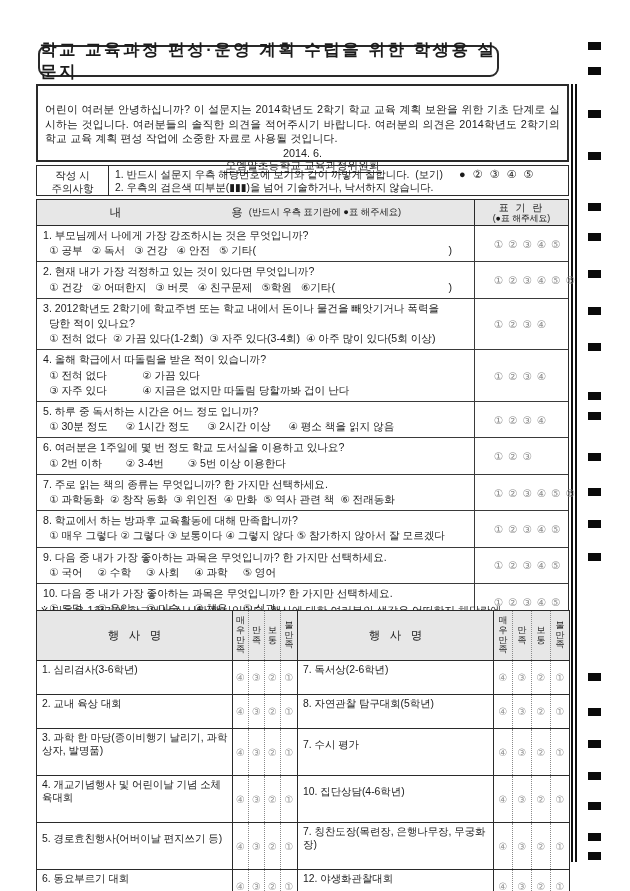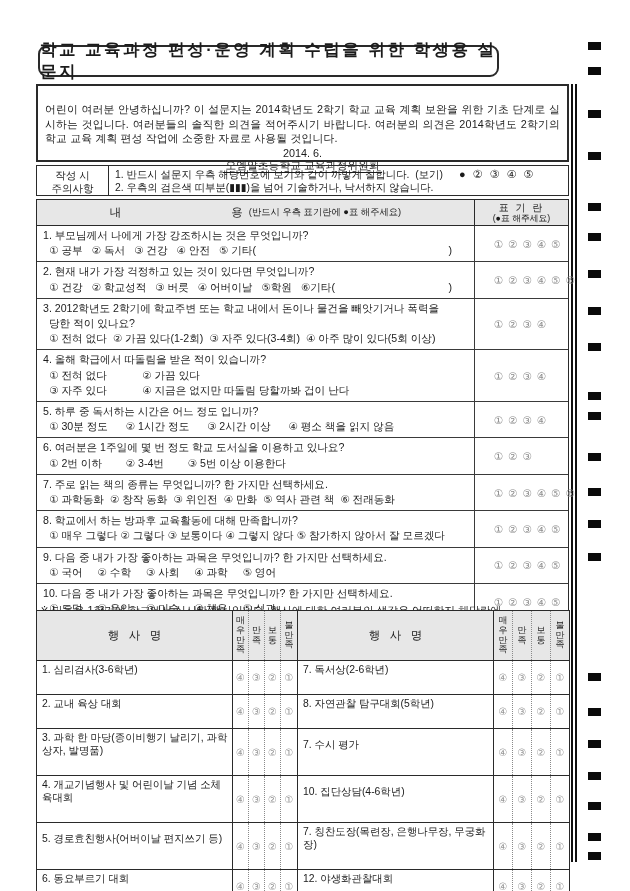--- a/index.html
+++ b/index.html
@@ -149,21 +149,21 @@
         <div class="s-row">
           <div class="s-content">
             <div class="q-line">1. 부모님께서 나에게 가장 강조하시는 것은 무엇입니까?</div>
             <div class="q-line q-cont q-tail-line"><span>① 공부   ② 독서   ③ 건강   ④ 안전   ⑤ 기타(</span><span class="q-tail">)</span></div>
           </div>
           <div class="s-marks">① ② ③ ④ ⑤</div>
         </div>
         <div class="s-row">
           <div class="s-content">
             <div class="q-line">2. 현재 내가 가장 걱정하고 있는 것이 있다면 무엇입니까?</div>
-            <div class="q-line q-cont q-tail-line"><span>① 건강   ② 학교성적   ③ 버릇   ④ 어버이날   ⑤학원   ⑥기타(</span><span class="q-tail">)</span></div>
+            <div class="q-line q-cont q-tail-line"><span>① 건강   ② 어떠한지   ③ 버릇   ④ 친구문제   ⑤학원   ⑥기타(</span><span class="q-tail">)</span></div>
           </div>
           <div class="s-marks">① ② ③ ④ ⑤ ⑥</div>
         </div>
         <div class="s-row">
           <div class="s-content">
             <div class="q-line">3. 2012학년도 2학기에 학교주변 또는 학교 내에서 돈이나 물건을 빼앗기거나 폭력을</div>
             <div class="q-line q-cont">당한 적이 있나요?</div>
             <div class="q-line q-cont">① 전혀 없다  ② 가끔 있다(1-2회)  ③ 자주 있다(3-4회)  ④ 아주 많이 있다(5회 이상)</div>
           </div>
           <div class="s-marks">① ② ③ ④</div>

